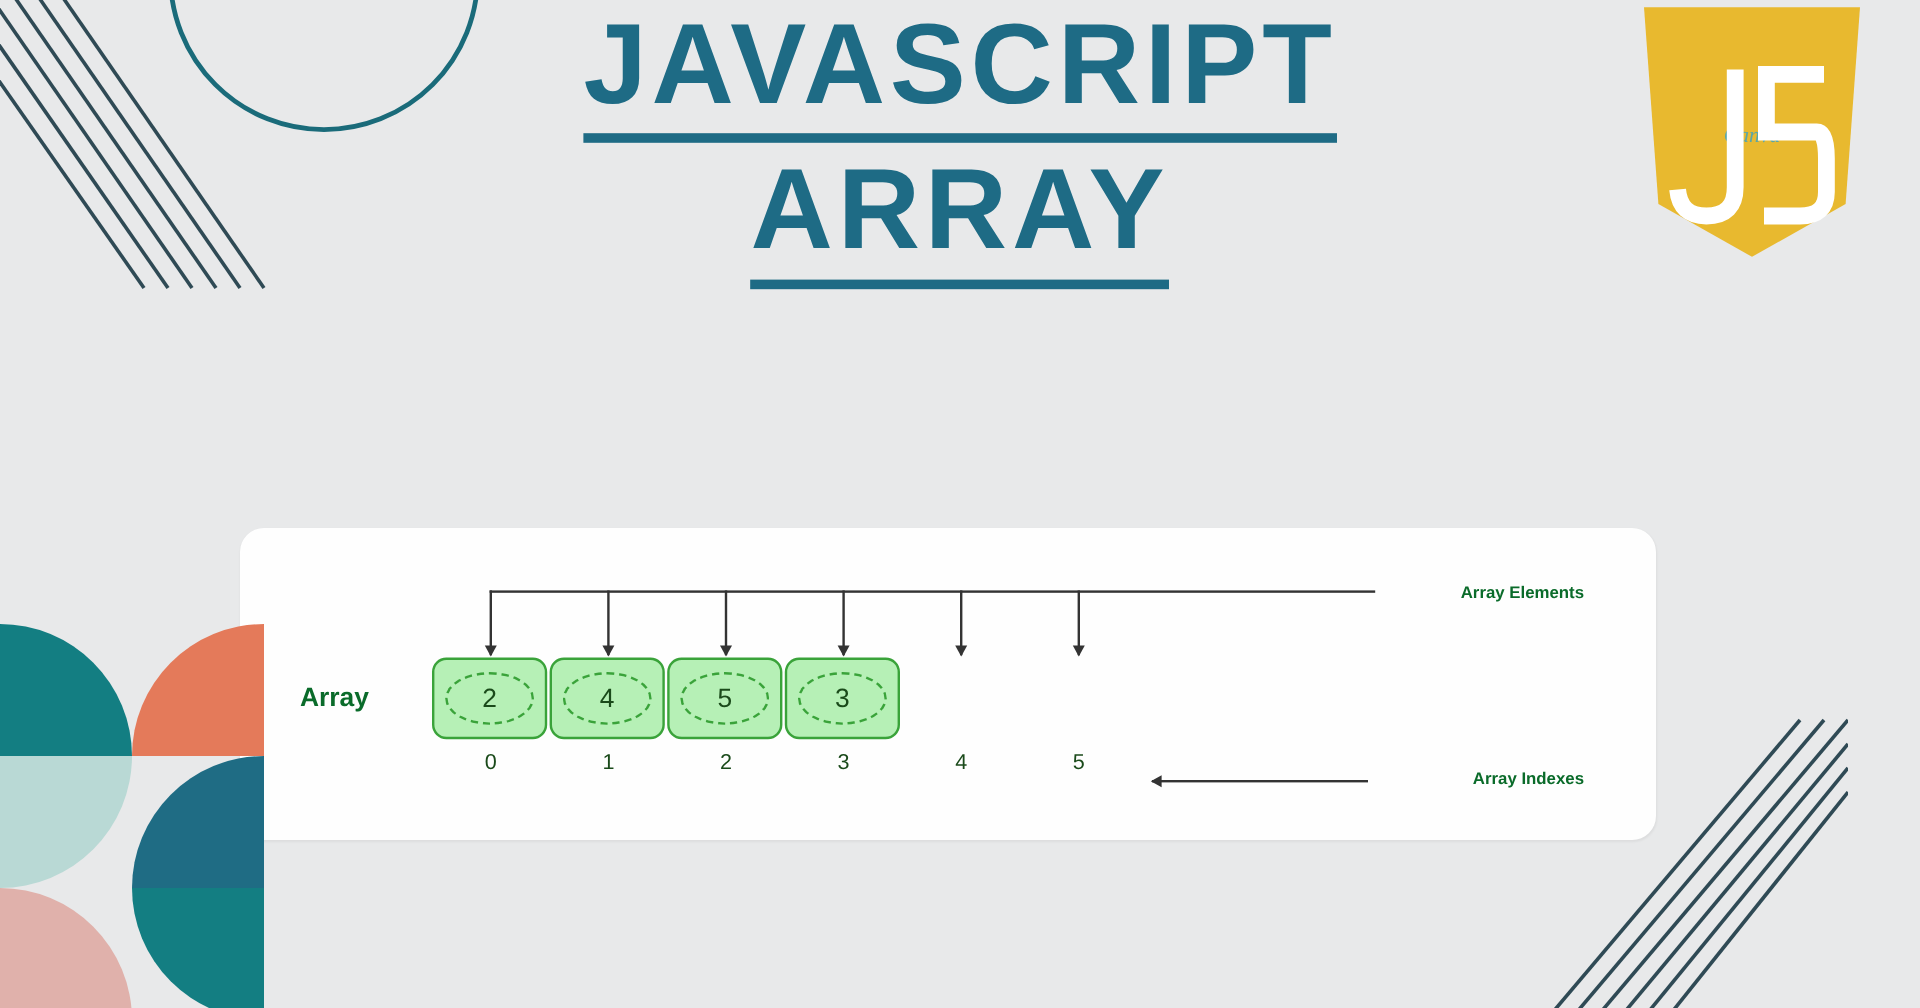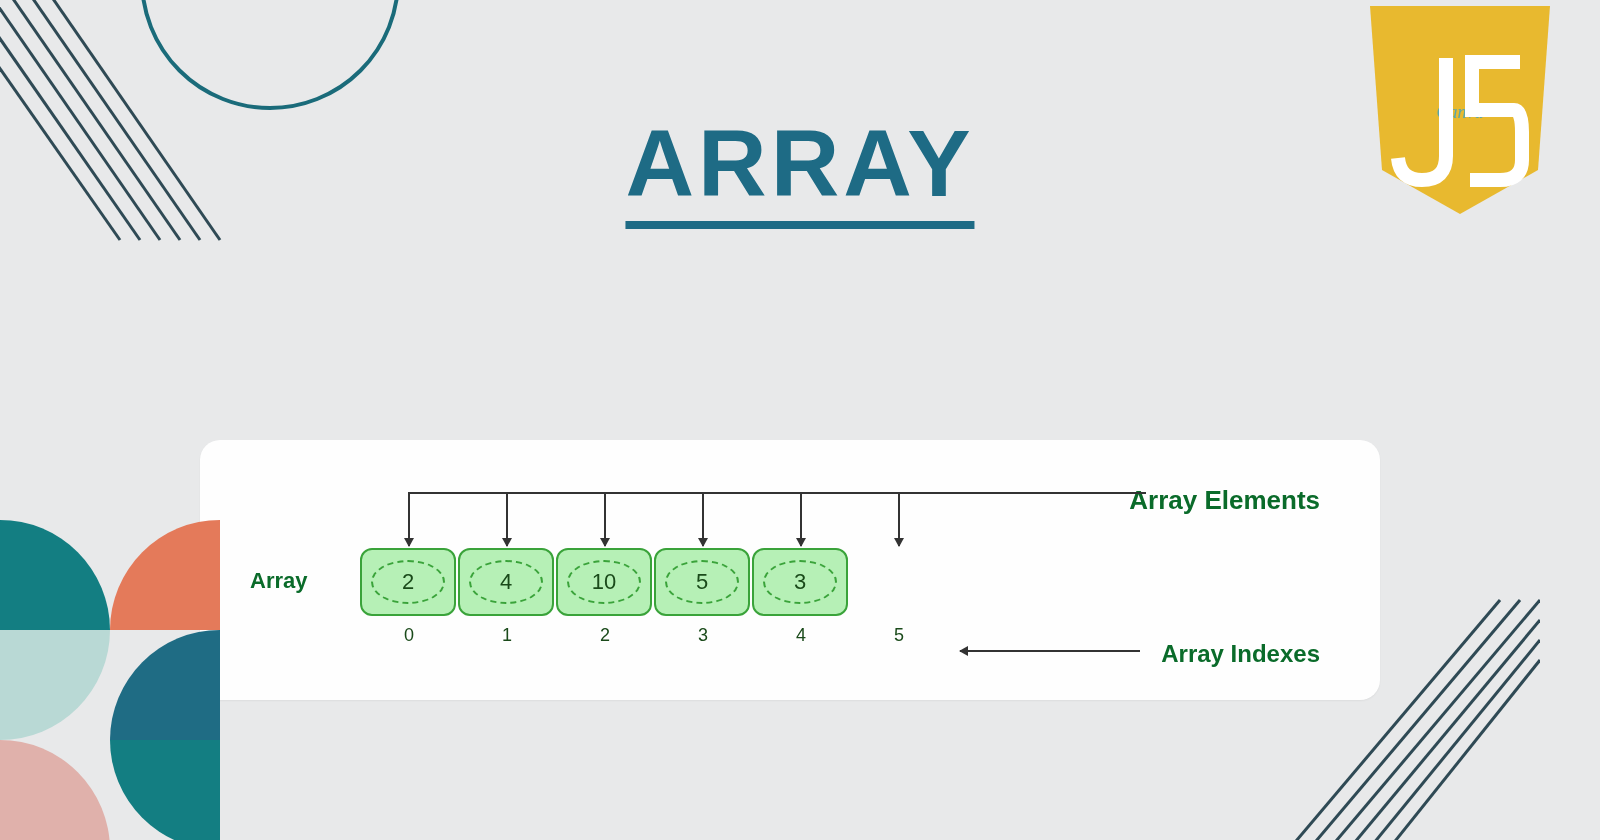--- a/index.html
+++ b/index.html
@@ -68,28 +68,28 @@
     background: #fefefe;
     border-radius: 20px;
     box-shadow: 0 1px 2px rgba(0,0,0,.05);
   }
 
   .label-elements {
     position: absolute;
     top: 45px; right: 60px;
     color: #0a6b2a;
     font-weight: bold;
-    font-size: 26px;
+    font-size: 14px;
   }
   .label-indexes {
     position: absolute;
     top: 200px; right: 60px;
     color: #0a6b2a;
     font-weight: bold;
-    font-size: 24px;
+    font-size: 14px;
   }
   .label-array {
     position: absolute;
     top: 128px; left: 50px;
     color: #0a6b2a;
     font-weight: bold;
     font-size: 22px;
   }
 
   .cells {
@@ -207,21 +207,21 @@
 <svg class="js-logo" viewBox="0 0 200 220">
   <path d="M10 6 L190 6 L178 170 L100 214 L22 170 Z" fill="#e8b92f"></path>
   <text x="100" y="118" text-anchor="middle" font-family="cursive" font-size="18" fill="#5aa6a8" font-style="italic">Canva</text>
   <g fill="none" stroke="#ffffff" stroke-width="14" stroke-linecap="butt">
     <path d="M86 58 L86 156 Q86 180 62 180 Q40 180 38 158"></path>
     <path d="M160 62 L112 62 L112 110 L154 110 Q162 110 162 132 L162 160 Q162 180 140 180 L110 180"></path>
   </g>
 </svg>
 
 <div class="title">
-  <br>
+  <span class="line">JAVASCRIPT</span><br>
   <span class="line">ARRAY</span><br>
 </div>
 
 <div class="card">
 
   <div class="label-array">Array</div>
   <div class="label-elements">Array Elements</div>
   <div class="label-indexes">Array Indexes</div>
 
   <div class="top-bar" style="top:52px; left:208px; width:738px;"></div>
@@ -234,24 +234,20 @@
   <div class="arrow-down" style="top:52px; left:698px;"></div>
 
   <div class="cells">
     <div class="cell">
         <div class="oval"></div>
         <span>2</span>
       </div>
     <div class="cell">
         <div class="oval"></div>
         <span>4</span>
-      </div>
-    <div class="cell">
-        <div class="oval"></div>
-        <span>10</span>
       </div>
     <div class="cell">
         <div class="oval"></div>
         <span>5</span>
       </div>
     <div class="cell">
         <div class="oval"></div>
         <span>3</span>
       </div>
   </div>

